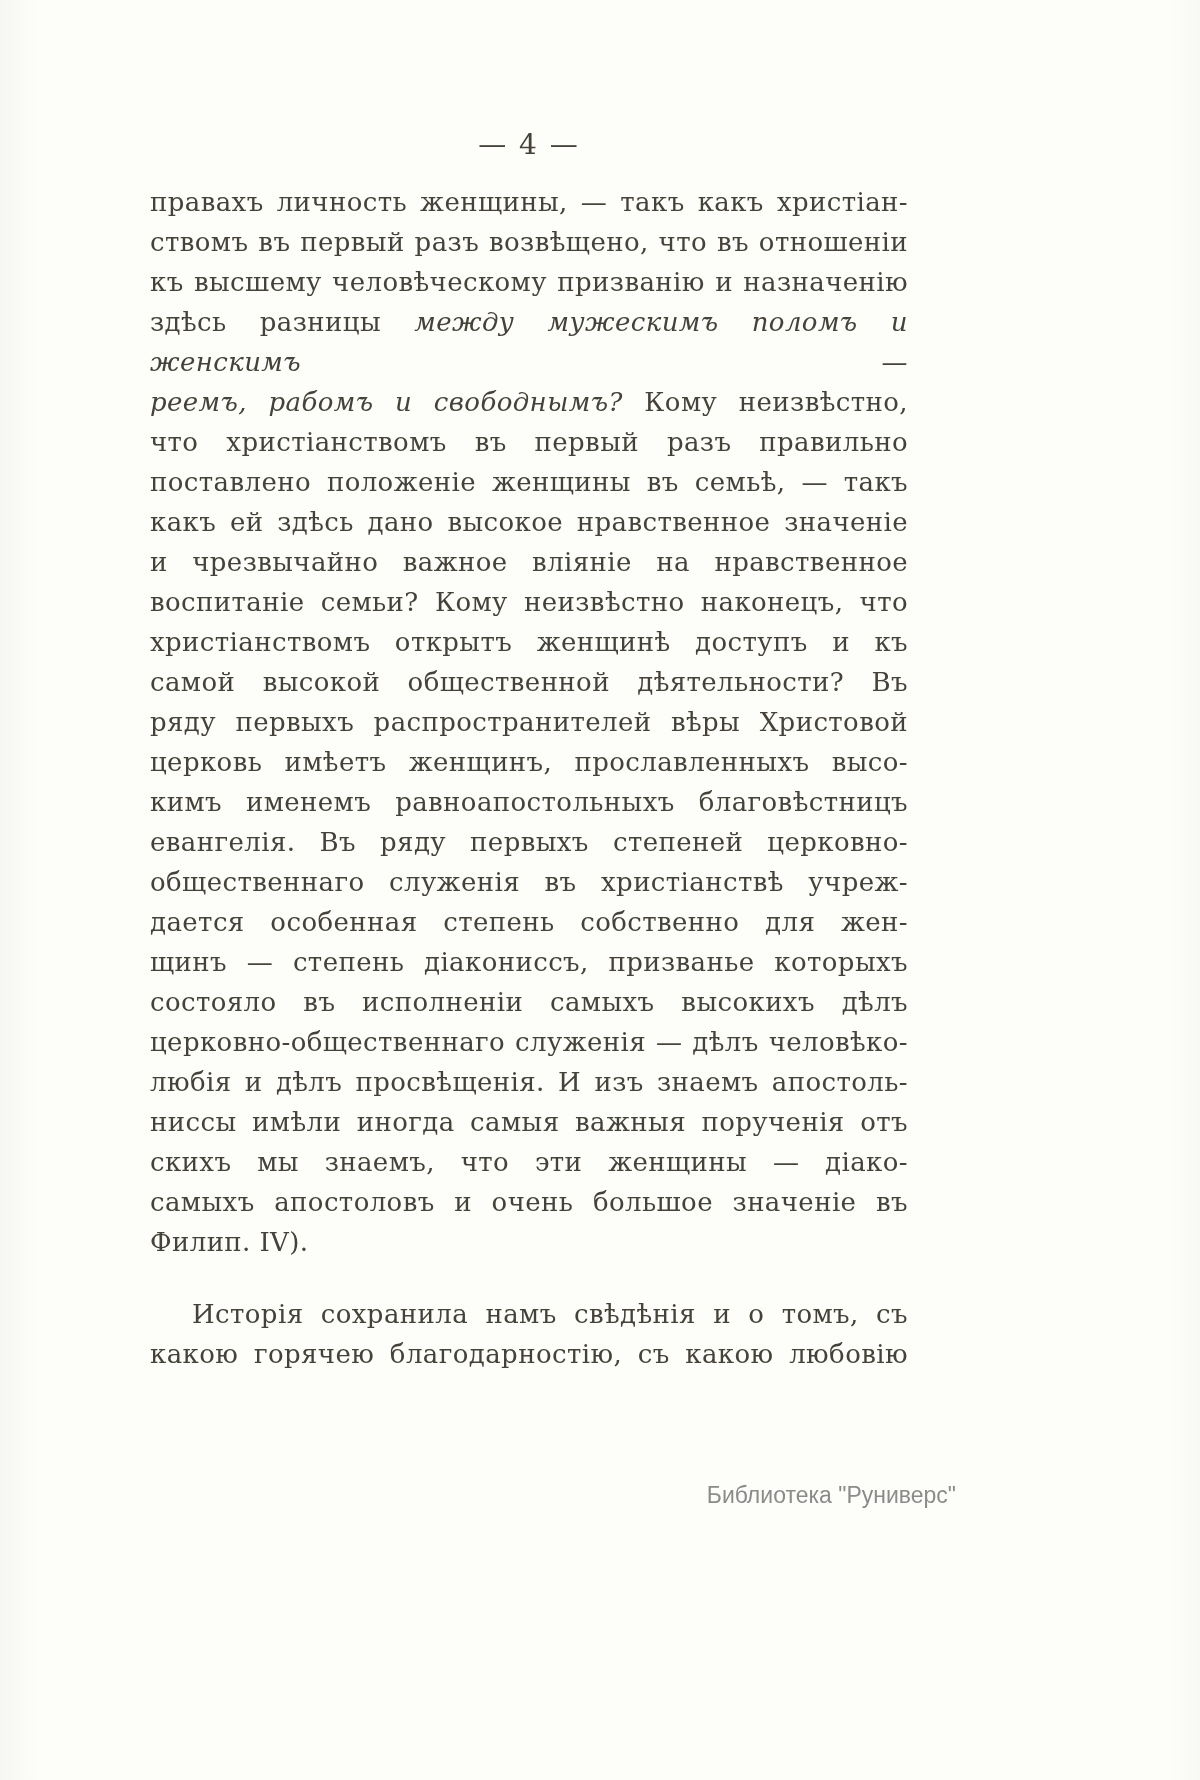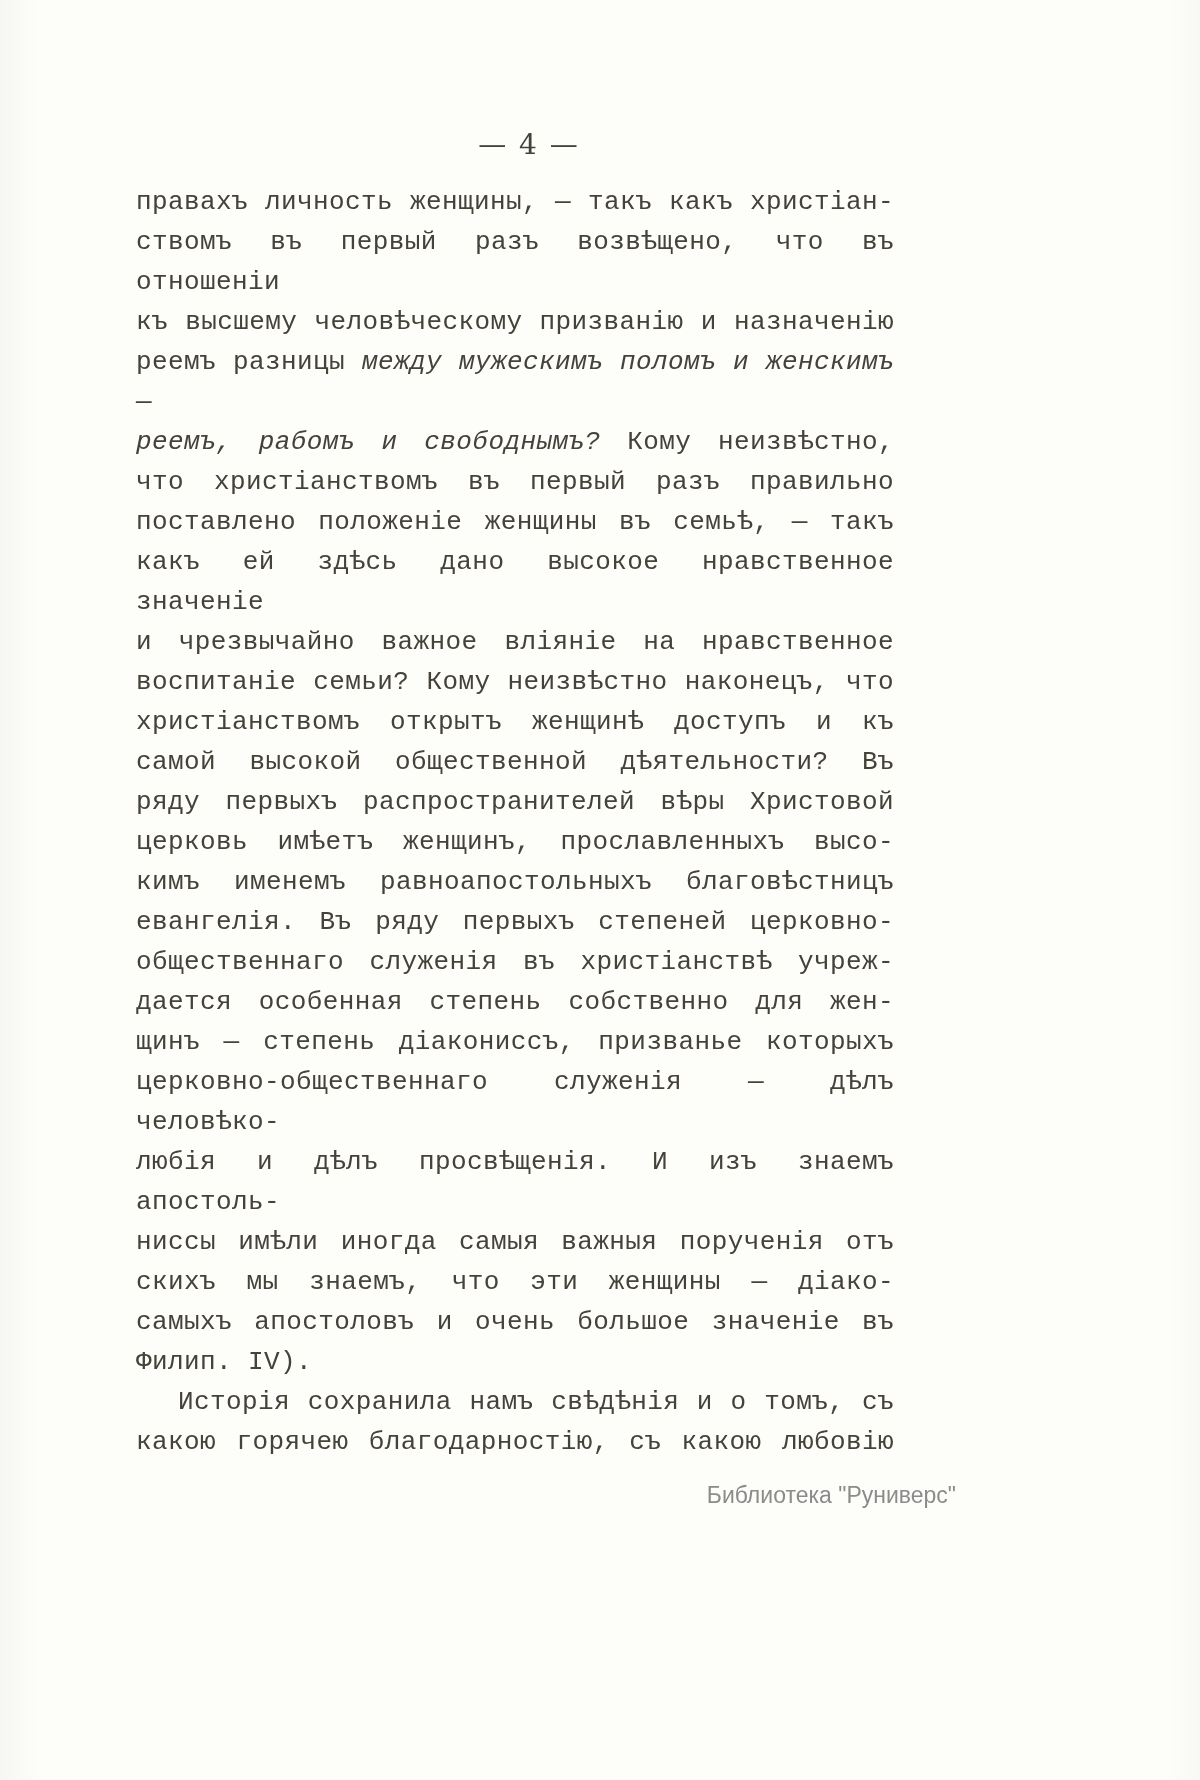--- a/index.html
+++ b/index.html
@@ -33,40 +33,40 @@
     left: 150px;
     width: 758px;
     text-align: center;
     font-size: 28px;
     letter-spacing: 2px;
     color: #45423a;
   }
   .text-block {
     position: absolute;
     top: 182px;
-    left: 136px;
+    left: 150px;
     width: 758px;
     font-size: 26px;
     line-height: 40px;
     letter-spacing: 0.4px;
-    font-family: Liberation Mono, monospace;
   }
   .paragraph {
     margin: 0;
   }
   .line {
     text-align: justify;
     text-align-last: justify;
     min-height: 40px;
   }
   .line.line-end {
     text-align-last: left;
   }
   .line.line-indent {
     text-indent: 42px;
+    margin-top: 32px;
   }
   .italic {
     font-style: italic;
   }
   .watermark {
     position: absolute;
     top: 1482px;
     left: 150px;
     width: 806px;
     text-align: right;
@@ -80,36 +80,37 @@
 
 <div class="page">
 
   <div class="page-header">— 4 —</div>
 
   <div class="text-block">
       <div class="paragraph">
         <div class="line"><span>правахъ личность женщины, — такъ какъ христіан-</span></div>
         <div class="line"><span>ствомъ въ первый разъ возвѣщено, что въ отношеніи</span></div>
         <div class="line"><span>къ высшему человѣческому призванію и назначенію</span></div>
-        <div class="line"><span>реемъ разницы </span><span class="italic">между мужескимъ поломъ и женскимъ —</span></div>
+        <div class="line"><span>здѣсь разницы </span><span class="italic">между мужескимъ поломъ и женскимъ —</span></div>
         <div class="line"><span class="italic">реемъ, рабомъ и свободнымъ?</span><span> Кому неизвѣстно,</span></div>
         <div class="line"><span>что христіанствомъ въ первый разъ правильно</span></div>
         <div class="line"><span>поставлено положеніе женщины въ семьѣ, — такъ</span></div>
         <div class="line"><span>какъ ей здѣсь дано высокое нравственное значеніе</span></div>
         <div class="line"><span>и чрезвычайно важное вліяніе на нравственное</span></div>
         <div class="line"><span>воспитаніе семьи? Кому неизвѣстно наконецъ, что</span></div>
         <div class="line"><span>христіанствомъ открытъ женщинѣ доступъ и къ</span></div>
         <div class="line"><span>самой высокой общественной дѣятельности? Въ</span></div>
         <div class="line"><span>ряду первыхъ распространителей вѣры Христовой</span></div>
         <div class="line"><span>церковь имѣетъ женщинъ, прославленныхъ высо-</span></div>
         <div class="line"><span>кимъ именемъ равноапостольныхъ благовѣстницъ</span></div>
         <div class="line"><span>евангелія. Въ ряду первыхъ степеней церковно-</span></div>
         <div class="line"><span>общественнаго служенія въ христіанствѣ учреж-</span></div>
         <div class="line"><span>дается особенная степень собственно для жен-</span></div>
         <div class="line"><span>щинъ — степень діакониссъ, призванье которыхъ</span></div>
+        <div class="line"><span>состояло въ исполненіи самыхъ высокихъ дѣлъ</span></div>
         <div class="line"><span>церковно-общественнаго служенія — дѣлъ человѣко-</span></div>
         <div class="line"><span>любія и дѣлъ просвѣщенія. И изъ знаемъ апостоль-</span></div>
         <div class="line"><span>ниссы имѣли иногда самыя важныя порученія отъ</span></div>
         <div class="line"><span>скихъ мы знаемъ, что эти женщины — діако-</span></div>
         <div class="line"><span>самыхъ апостоловъ и очень большое значеніе въ</span></div>
         <div class="line line-end"><span>Филип. IV).</span></div>
       </div>
       <div class="paragraph">
         <div class="line line-indent"><span>Исторія сохранила намъ свѣдѣнія и о томъ, съ</span></div>
         <div class="line"><span>какою горячею благодарностію, съ какою любовію</span></div>

